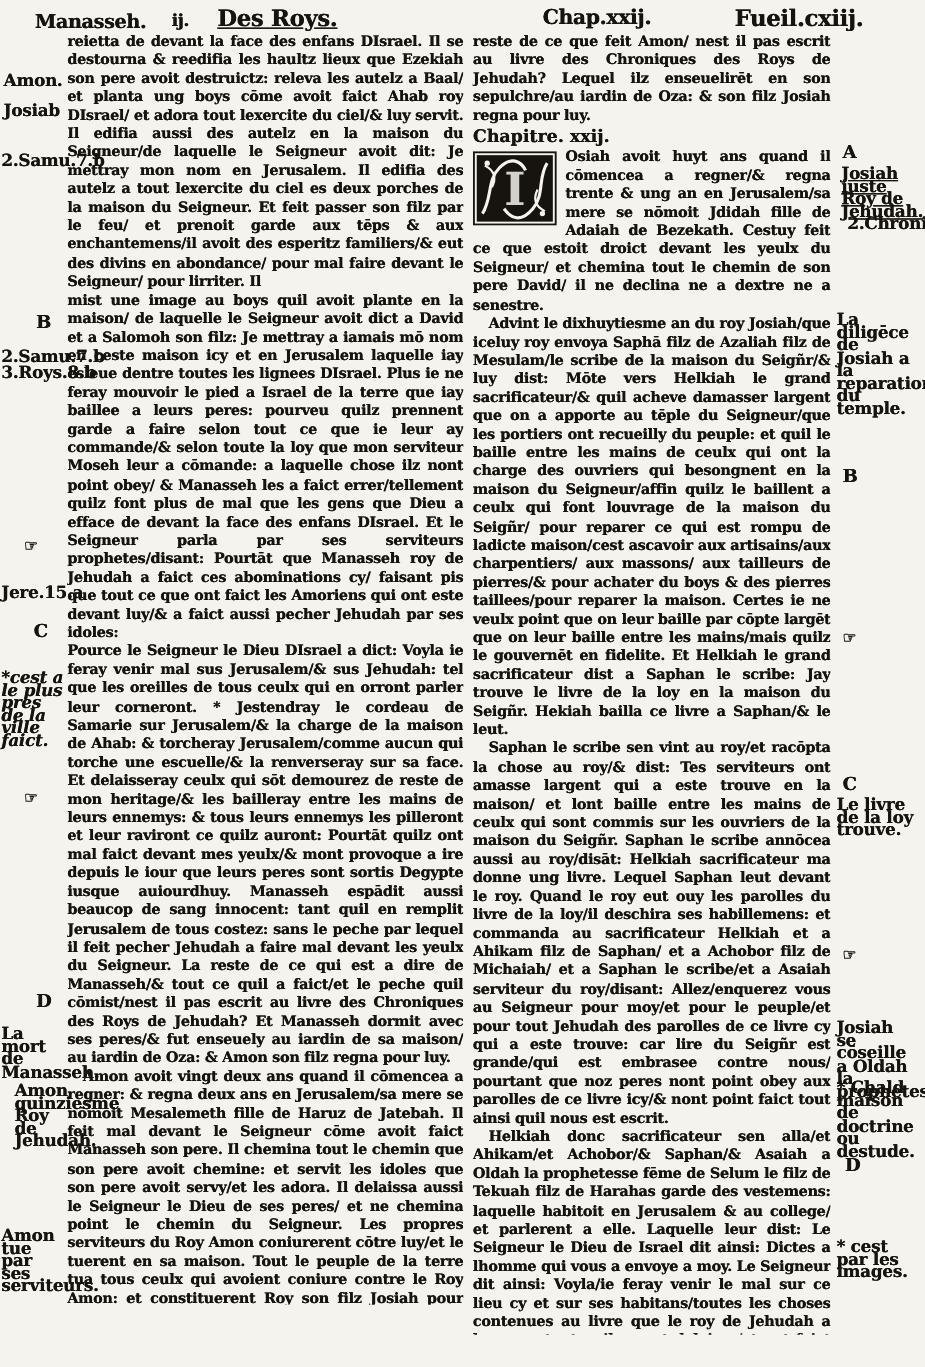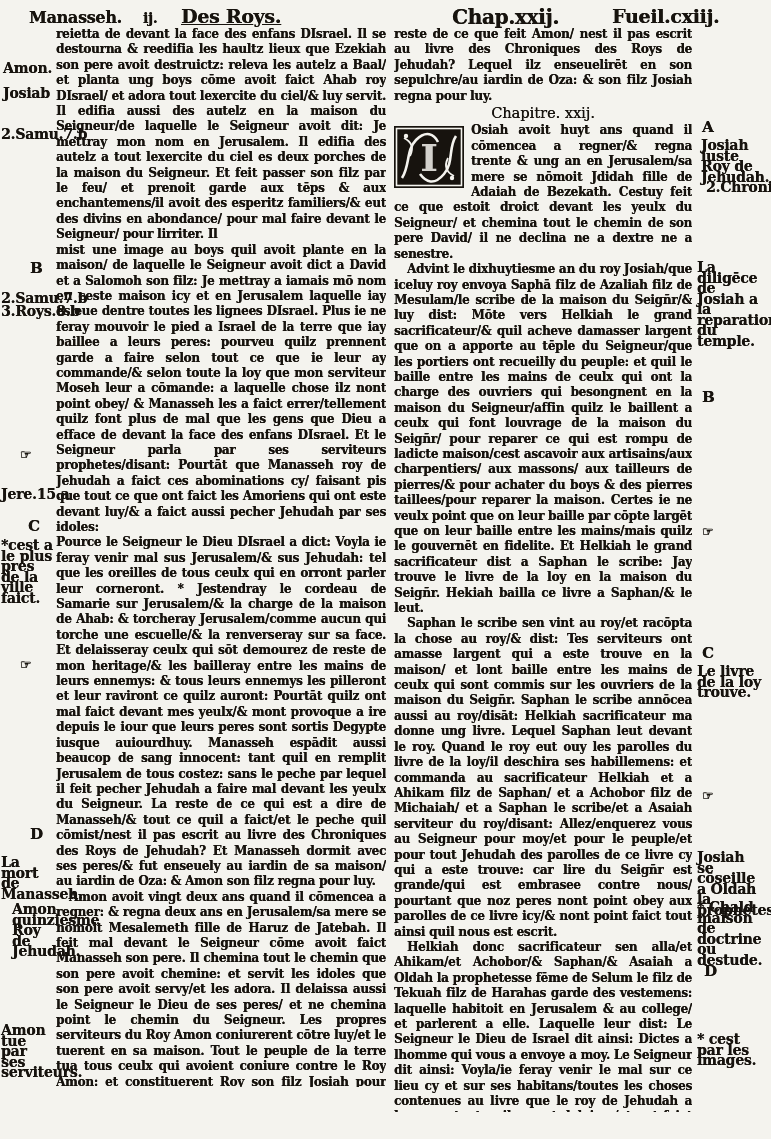--- a/index.html
+++ b/index.html
@@ -12,43 +12,43 @@
     overflow:hidden;
   }
   .page { position:absolute; inset:0; }
 
   
   .hdr { position:absolute; font-weight:700; letter-spacing:-0.3px; white-space:nowrap;
          text-shadow:0.3px 0 0 currentColor; }
   .hdr-left   { left:4px;   top:8px;  font-size:16px;margin-left:25px; }
   .hdr-sig    { left:143px; top:10px; font-size:14px; }
   .hdr-title  { left:181px; top:5px;  font-size:19px;text-decoration:underline; }
-  .hdr-chap   { left:452px; top:5px;  font-size:20px;text-align:right; }
+  .hdr-chap   { left:452px; top:5px;  font-size:17px;text-align:right; }
   .hdr-folio  { left:612px; top:5px;  font-size:19px; }
 
   
   .col {
     position:absolute;
     text-align:justify;
     font-weight:700;
     font-size:12px;
     line-height:15.4px;
     letter-spacing:-0.25px;
     text-shadow:0.25px 0 0 currentColor;
     overflow:hidden;
   }
   .col-left  { left:56px;  top:27px; width:330px; height:1060px; }
   .col-right { left:394px; top:27px; width:298px; height:1085px; }
   .col p { margin:0; }
   .col p.indent { text-indent:13px; }
 
   .chapter-heading {
-    text-align:center;
+    text-align:left;
     font-size:14.5px;
-    font-weight:400;
+    font-weight:700;
     letter-spacing:0;
     margin:2px 0 2px 0;
   }
 
   .dropcap-wrap { float:left; width:70px; height:62px; margin:3px 7px 1px 0; }
   .dropcap-wrap svg { display:block; width:70px; height:62px; }
 
   
   .margin-rail { position:absolute; top:0; bottom:0; }
   .rail-left  { left:0;    width:55px;margin-top:19px; }
@@ -80,21 +80,21 @@
   <div class="margin-rail rail-left">
     <div class="mnote mname" style="left:3px; top:41px;">Amon.</div>
     <div class="mnote mname" style="left:3px; top:66px;">Josiab</div>
     <div class="mnote" style="left:1px; top:110px;">2.Samu.7.b</div>
     <div class="mletter" style="left:30px; top:240px;">B</div>
     <div class="mnote" style="left:1px; top:274px;">2.Samu.7.b</div>
     <div class="mnote" style="left:1px; top:287px;">3.Roys.8.b</div>
     <div class="mhand" style="left:20px; top:428px;">☞</div>
     <div class="mnote" style="left:1px; top:470px;">Jere.15.a</div>
     <div class="mletter" style="left:28px; top:498px;">C</div>
-    <div class="mnote" style="left:1px; top:521px; width:52px;">*cest a le plus pres de la ville faict.</div>
+    <div class="mnote" style="left:1px; top:541px; width:52px;font-style:italic;">*cest a le plus pres de la ville faict.</div>
     <div class="mhand" style="left:20px; top:638px;">☞</div>
     <div class="mletter" style="left:30px; top:806px;">D</div>
     <div class="mnote" style="left:1px; top:838px; width:53px;">La mort de Manasseh.</div>
     <div class="mnote" style="left:1px; top:885px; width:53px;padding-left:11px;">Amon quinziesme Roy de Jehudah.</div>
     <div class="mnote" style="left:1px; top:1006px; width:53px;">Amon tue par ses serviteurs.</div>
   </div>
 
   <div class="col col-left">
     <p>reietta de devant la face des enfans DIsrael. Il se destourna &amp; reedifia les haultz lieux que Ezekiah son pere avoit destruictz: releva les autelz a Baal/ et planta ung boys cōme avoit faict Ahab roy DIsrael/ et adora tout lexercite du ciel/&amp; luy servit. Il edifia aussi des autelz en la maison du Seigneur/de laquelle le Seigneur avoit dit: Je mettray mon nom en Jerusalem. Il edifia des autelz a tout lexercite du ciel es deux porches de la maison du Seigneur. Et feit passer son filz par le feu/ et prenoit garde aux tēps &amp; aux enchantemens/il avoit des esperitz familiers/&amp; eut des divins en abondance/ pour mal faire devant le Seigneur/ pour lirriter. Il</p>
     <p>mist une image au boys quil avoit plante en la maison/ de laquelle le Seigneur avoit dict a David et a Salomoh son filz: Je mettray a iamais mō nom en ceste maison icy et en Jerusalem laquelle iay esleue dentre toutes les lignees DIsrael. Plus ie ne feray mouvoir le pied a Israel de la terre que iay baillee a leurs peres: pourveu quilz prennent garde a faire selon tout ce que ie leur ay commande/&amp; selon toute la loy que mon serviteur Moseh leur a cōmande: a laquelle chose ilz nont point obey/ &amp; Manasseh les a faict errer/tellement quilz font plus de mal que les gens que Dieu a efface de devant la face des enfans DIsrael. Et le Seigneur parla par ses serviteurs prophetes/disant: Pourtāt que Manasseh roy de Jehudah a faict ces abominations cy/ faisant pis que tout ce que ont faict les Amoriens qui ont este devant luy/&amp; a faict aussi pecher Jehudah par ses idoles:</p>
@@ -122,21 +122,21 @@
       <span>Osiah avoit huyt ans quand il cōmencea a regner/&amp; regna trente &amp; ung an en Jerusalem/sa mere se nōmoit Jdidah fille de Adaiah de Bezekath.   Cestuy feit ce que estoit droict devant les yeulx du Seigneur/ et chemina tout le chemin de son pere David/ il ne declina ne a dextre ne a senestre.</span>
     </p>
     <p class="indent">Advint le dixhuytiesme an du roy Josiah/que iceluy roy envoya Saphā filz de Azaliah filz de Mesulam/le scribe de la maison du Seigñr/&amp; luy dist: Mōte vers Helkiah le grand sacrificateur/&amp; quil acheve damasser largent que on a apporte au tēple du Seigneur/que les portiers ont recueilly du peuple: et quil le baille entre les mains de ceulx qui ont la charge des ouvriers qui besongnent en la maison du Seigneur/affin quilz le baillent a ceulx qui font louvrage de la maison du Seigñr/ pour reparer ce qui est rompu de ladicte maison/cest ascavoir aux artisains/aux charpentiers/ aux massons/ aux tailleurs de pierres/&amp; pour achater du boys &amp; des pierres taillees/pour reparer la maison. Certes ie ne veulx point que on leur baille par cōpte largēt que on leur baille entre les mains/mais quilz le gouvernēt en fidelite. Et Helkiah le grand sacrificateur dist a Saphan le scribe: Jay trouve le livre de la loy en la maison du Seigñr. Hekiah bailla ce livre a Saphan/&amp; le leut.</p>
     <p class="indent">Saphan le scribe sen vint au roy/et racōpta la chose au roy/&amp; dist: Tes serviteurs ont amasse largent qui a este trouve en la maison/ et lont baille entre les mains de ceulx qui sont commis sur les ouvriers de la maison du Seigñr. Saphan le scribe annōcea aussi au roy/disāt: Helkiah sacrificateur ma donne ung livre. Lequel Saphan leut devant le roy.   Quand le roy eut ouy les parolles du livre de la loy/il deschira ses habillemens: et commanda au sacrificateur Helkiah et a Ahikam filz de Saphan/ et a Achobor filz de Michaiah/ et a Saphan le scribe/et a Asaiah serviteur du roy/disant: Allez/enquerez vous au Seigneur pour moy/et pour le peuple/et pour tout Jehudah des parolles de ce livre cy qui a este trouve: car lire du Seigñr est grande/qui est embrasee contre nous/ pourtant que noz peres nont point obey aux parolles de ce livre icy/&amp; nont point faict tout ainsi quil nous est escrit.</p>
     <p class="indent">Helkiah donc sacrificateur sen alla/et Ahikam/et Achobor/&amp; Saphan/&amp; Asaiah a Oldah la prophetesse fēme de Selum le filz de Tekuah filz de Harahas garde des vestemens: laquelle habitoit en Jerusalem &amp; au college/ et parlerent a elle. Laquelle leur dist: Le Seigneur le Dieu de Israel dit ainsi: Dictes a lhomme qui vous a envoye a moy. Le Seigneur dit ainsi: Voyla/ie feray venir le mal sur ce lieu cy et sur ses habitans/toutes les choses contenues au livre que le roy de Jehudah a leu: pourtant quilz mont delaisse/et ont faict encensemens aux dieux estranges pour me irriter * par tout louvrage de leurs mains: mō ire sest embrasee sur ce lieu cy/ &amp; ne sera poīt esteincte. Mais vous direz ainsi au roy de Jehudah qui vous a envoye pour enquester</p>
 
   </div>
 
   <div class="margin-rail rail-right">
     <div class="mletter" style="left:8px; top:118px;">A</div>
-    <div class="mnote" style="left:7px; top:140px; width:66px;">Josiah iuste Roy de Jehudah.</div>
+    <div class="mnote" style="left:7px; top:140px; width:66px;text-decoration:underline;">Josiah iuste Roy de Jehudah.</div>
     <div class="mnote" style="left:2px; top:182px;margin-left:10px;">2.Chroni.34.a</div>
     <div class="mnote" style="left:3px; top:262px; width:70px;">La diligēce de Josiah a la reparation du temple.</div>
     <div class="mletter" style="left:8px; top:388px;">B</div>
     <div class="mhand" style="left:8px; top:524px;">☞</div>
     <div class="mletter" style="left:8px; top:644px;">C</div>
     <div class="mnote" style="left:3px; top:666px; width:70px;">Le livre de la loy trouve.</div>
     <div class="mhand" style="left:8px; top:788px;">☞</div>
     <div class="mnote" style="left:3px; top:852px; width:68px;">Josiah se cōseille a Oldah la prophetesse.</div>
     <div class="mnote" style="left:3px; top:902px; width:70px;">* Chald maison de doctrine ou destude.</div>
     <div class="mletter" style="left:10px; top:962px;">D</div>

